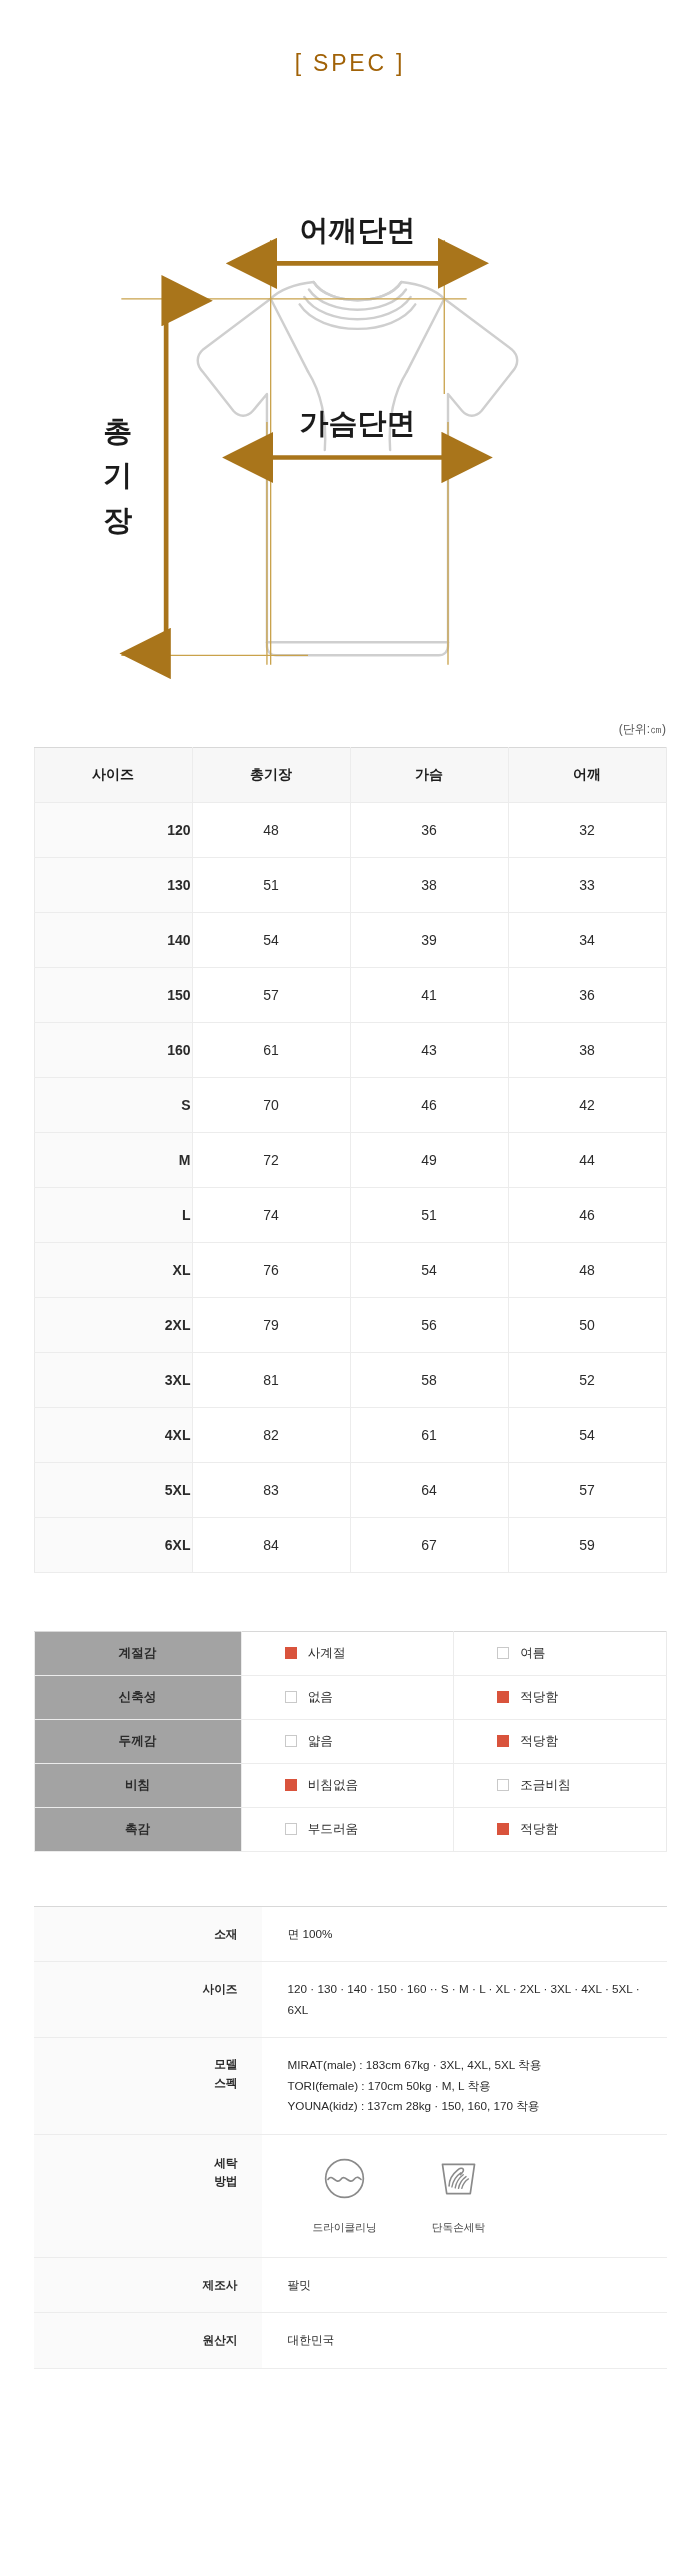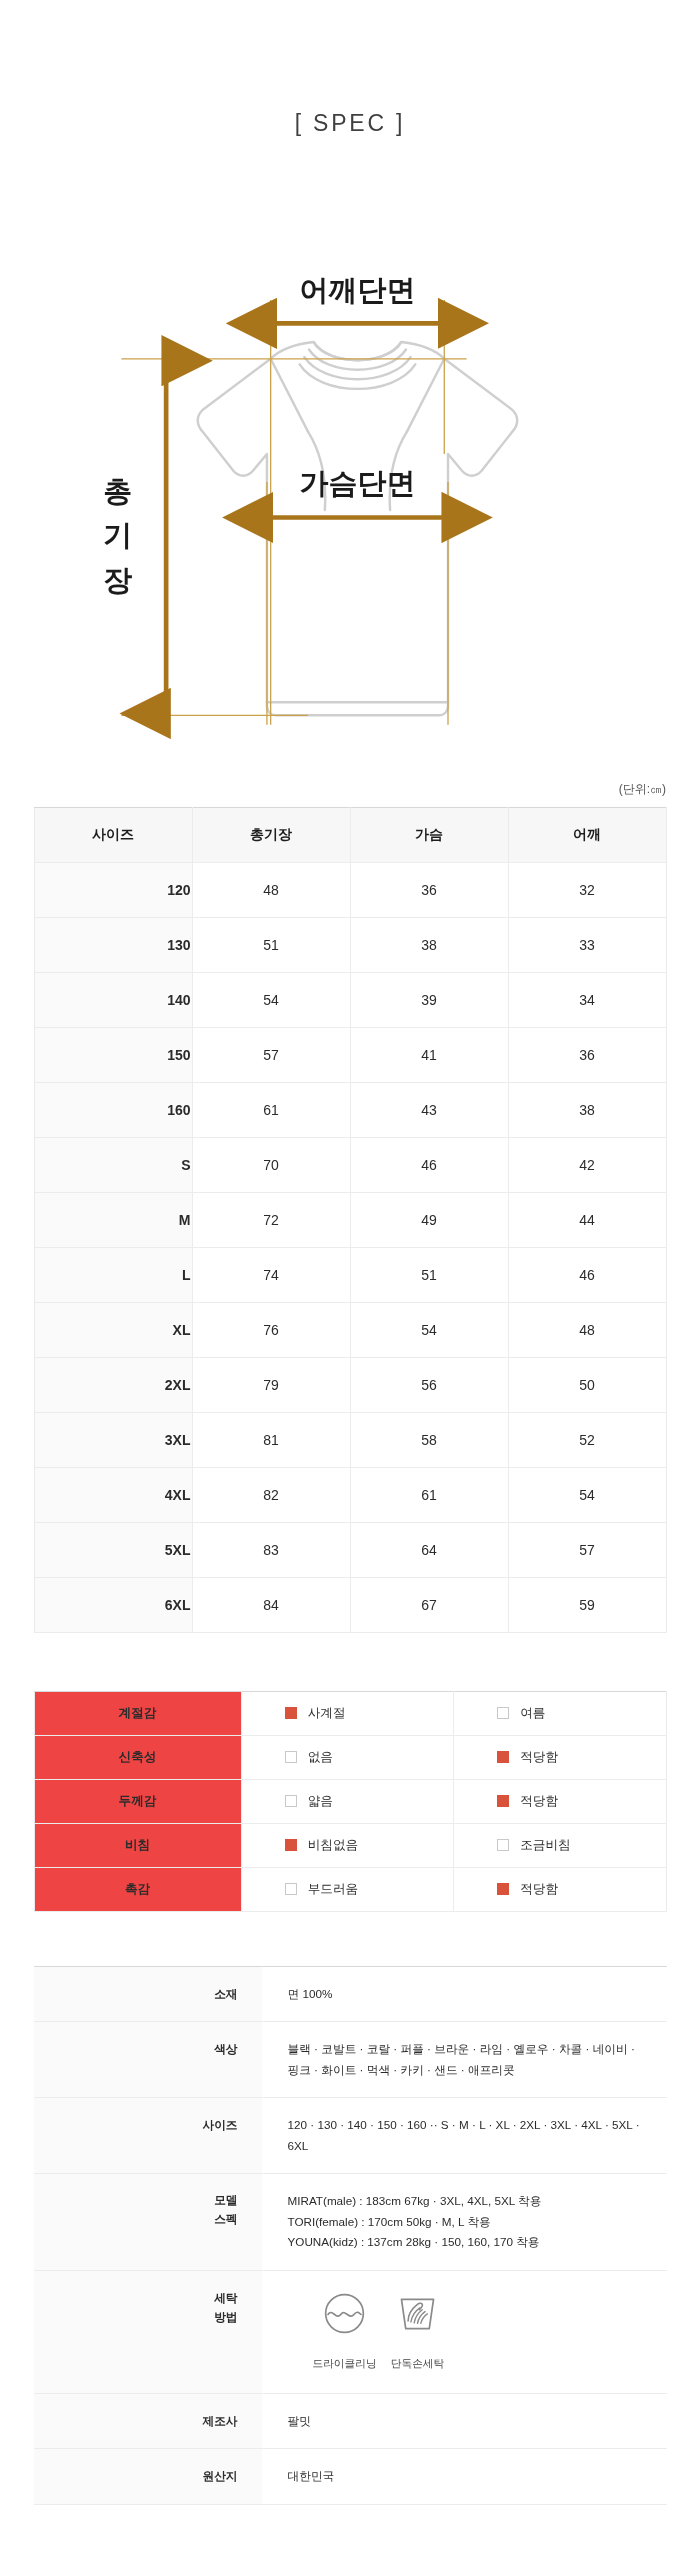--- a/index.html
+++ b/index.html
@@ -10,22 +10,22 @@
     color:#222222;
     -webkit-font-smoothing:antialiased;
   }
   .page{width:700px;margin:0 auto;position:relative;}
 
   
   .spec-title{
     text-align:center;
     font-size:23px;
     letter-spacing:2.8px;
-    color:#404040;
-    padding-top:110px;
+    color:#a16207;
+    padding-top:50px;
     font-weight:400;
   }
 
   
   .diagram-wrap{
     position:relative;
     width:700px;
     height:616px;
     margin-top:37px;
   }
@@ -86,21 +86,21 @@
   }
   .attr-table td{
     border-bottom:0.9px solid #ececec;
     height:41px;
     font-size:12.6px;
     vertical-align:middle;
     color:#2b2b2b;
   }
   .attr-label{
     width:204px;
-    background:#ef4444;
+    background:#a3a3a3;
     text-align:center;
     font-weight:700;
     border-right:0.9px solid #ececec;
   }
   .attr-opt{
     padding-left:43px;
     border-right:0.9px solid #ececec;
   }
   .attr-opt:last-child{border-right:none;}
   .chk{
@@ -133,21 +133,21 @@
     width:204px;
     background:#fafafa;
     text-align:right;
     padding-right:24px!important;
     font-weight:700;
     font-size:12px;
   }
   .info-val{padding-left:26px!important;padding-right:18.7px!important;}
   .info-val .line{display:block;white-space:nowrap;}
   .wash-row td{padding-top:18.7px;padding-bottom:20px;}
-  .wash-icons{display:flex;padding-left:20.5px;}
+  .wash-icons{display:flex;gap:41px;padding-left:20.5px;}
   .wash-item{width:73px;text-align:center;}
   .wash-item .cap{
     display:block;margin-top:9.3px;font-size:10.7px;color:#444;white-space:nowrap;
   }
   .label-stack{display:block;line-height:1.6;}
 </style>
 </head>
 <body>
 
 <div class="page">
@@ -359,24 +359,20 @@
           <td class="attr-opt"><span class="chk on"></span><span>적당함</span></td>
         </tr>
       </tbody>
   </table>
 
   <table class="info-table">
     <tbody>
       <tr>
         <td class="info-label">소재</td>
         <td class="info-val">면 100%</td>
-      </tr>
-      <tr>
-        <td class="info-label">색상</td>
-        <td class="info-val">블랙 · 코발트 · 코랄 · 퍼플 · 브라운 · 라임 · 옐로우 · 차콜 · 네이비 · 핑크 · 화이트 · 먹색 · 카키 · 샌드 · 애프리콧</td>
       </tr>
       <tr>
         <td class="info-label">사이즈</td>
         <td class="info-val">120 · 130 · 140 · 150 · 160 ·· S · M · L · XL · 2XL · 3XL · 4XL · 5XL · 6XL</td>
       </tr>
       <tr>
         <td class="info-label">
           <span class="label-stack">모델</span>
           <span class="label-stack">스펙</span>
         </td>

